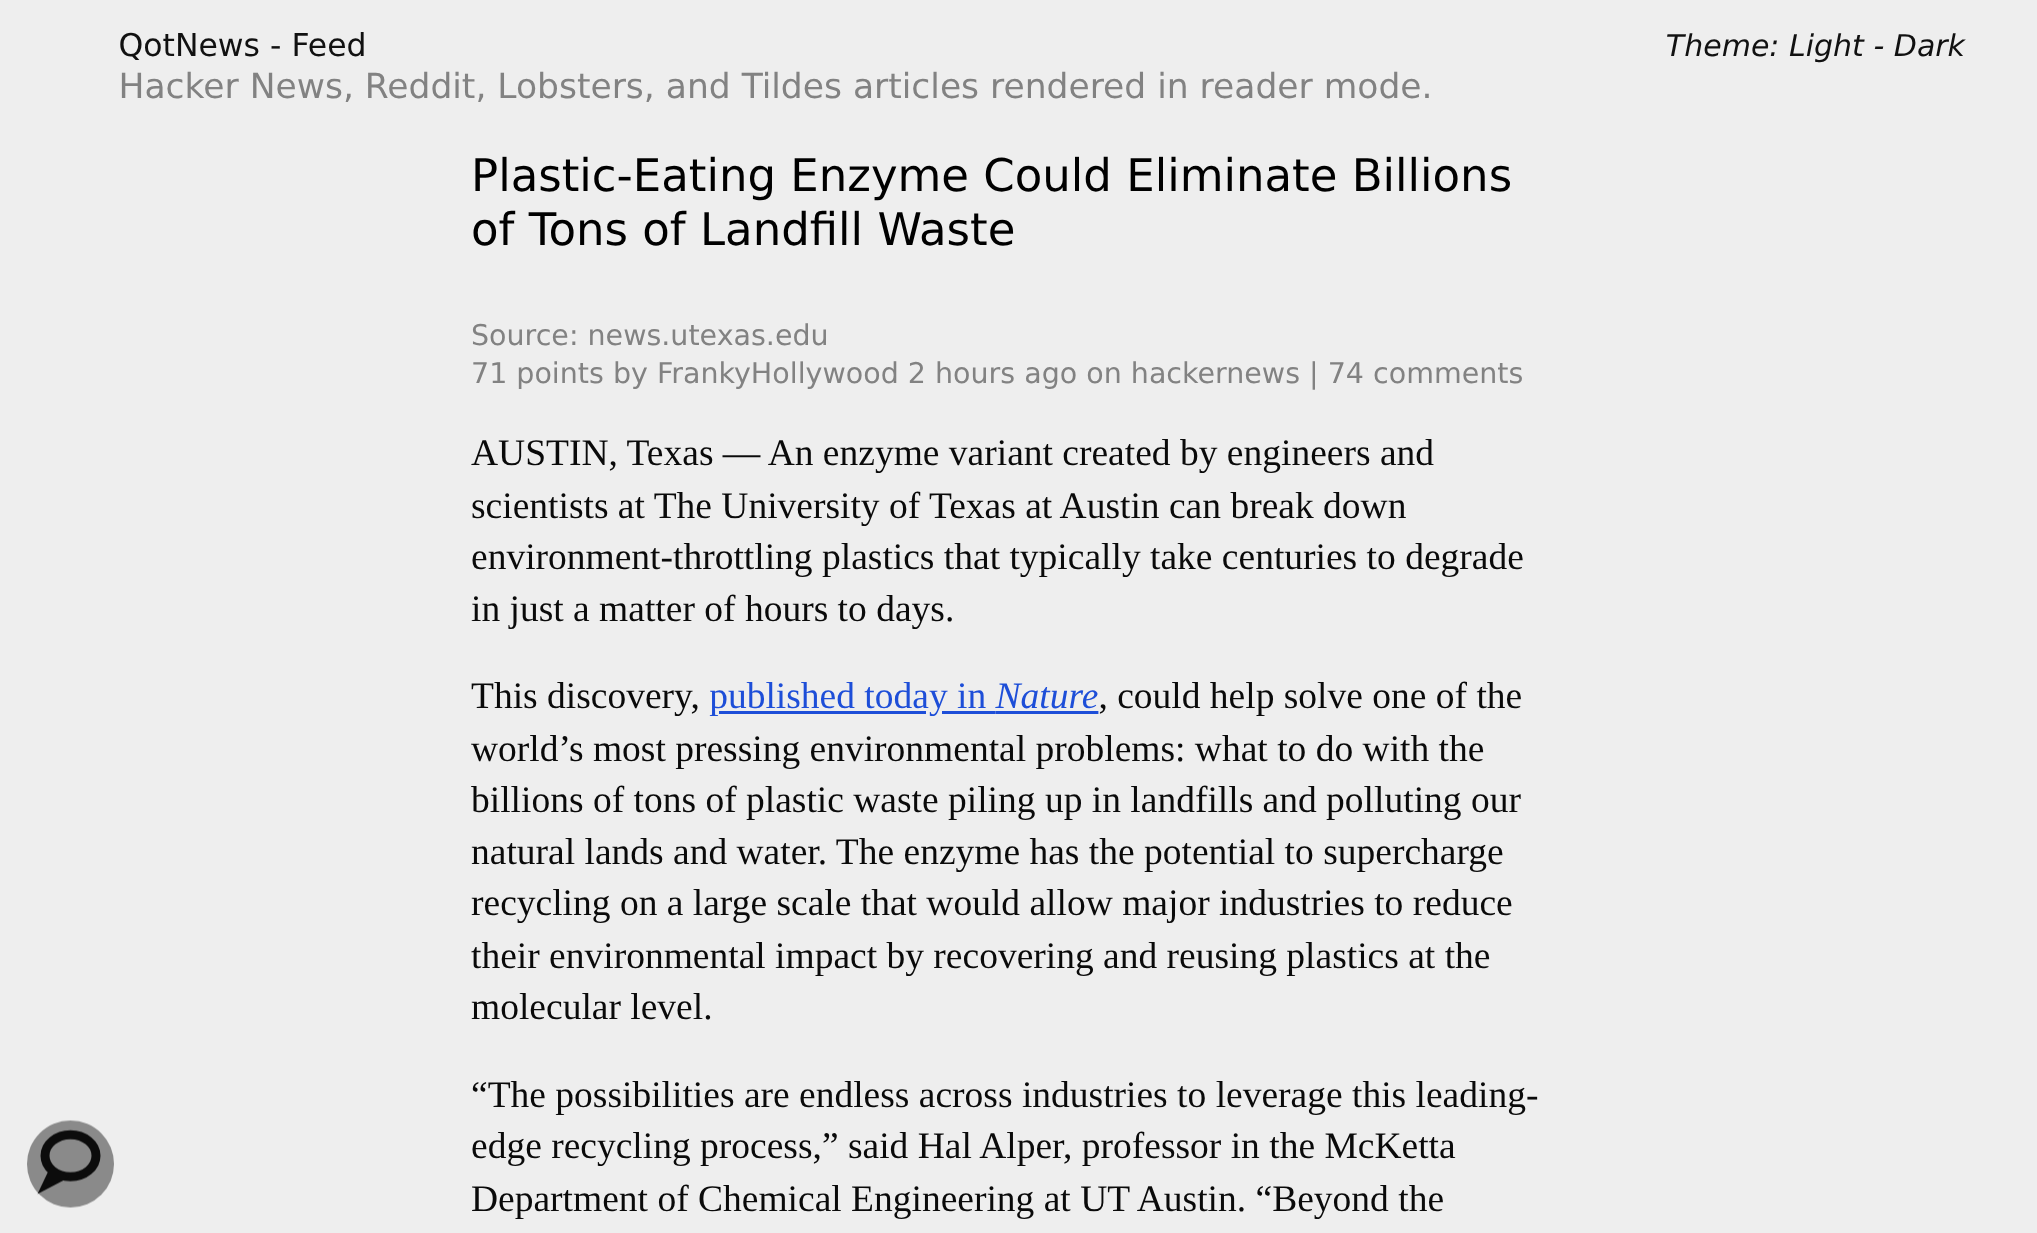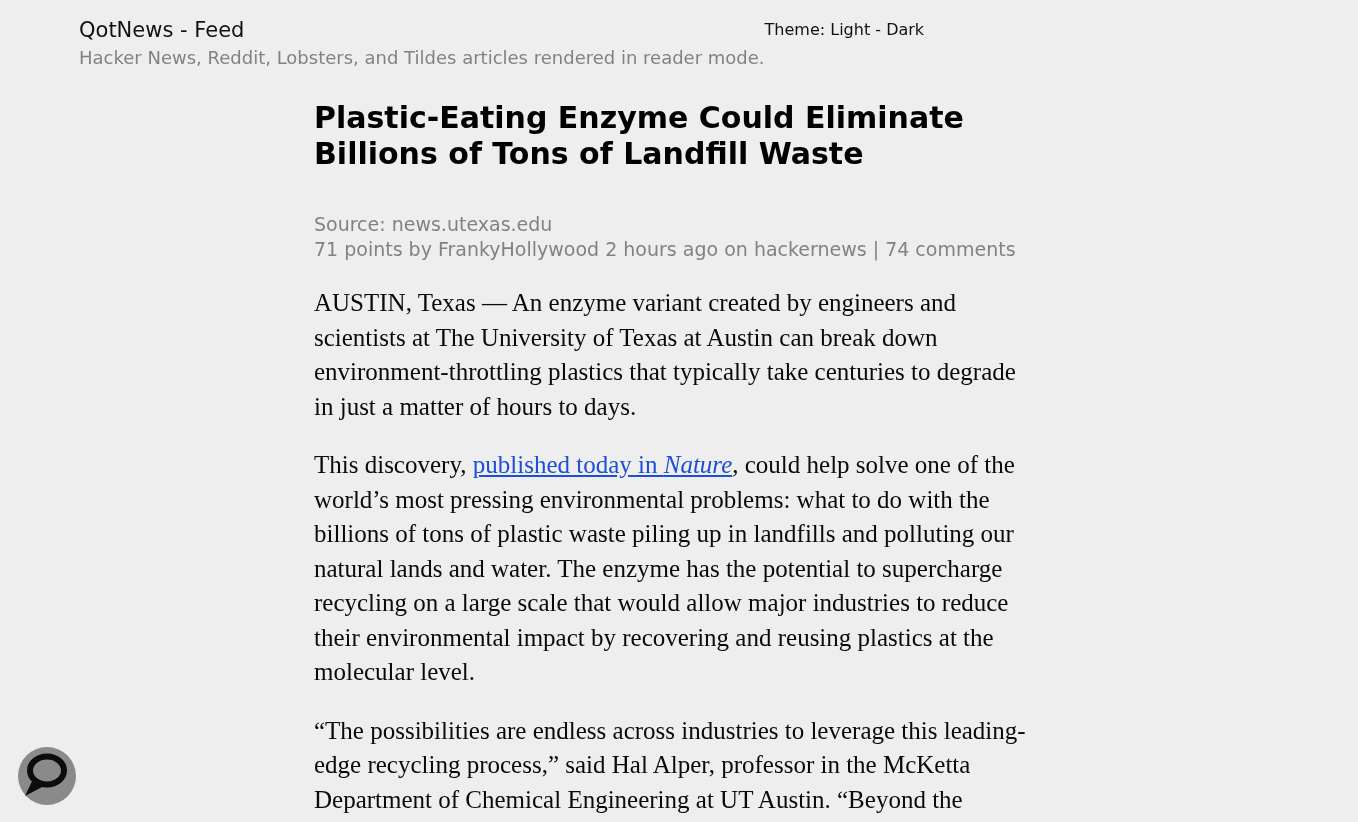--- a/index.html
+++ b/index.html
@@ -7,57 +7,59 @@
     margin: 0; padding: 0;
     width: 1358px; height: 822px;
     overflow: hidden;
     background: #eeeeee;
     color: #000000;
   }
 
   
   .site-header {
     display: flex;
+    justify-content: space-between;
     align-items: flex-start;
     padding: 16px 48px 0 79px;
     font-family: "DejaVu Sans", sans-serif;
   }
   .brand-title {
     display: block;
     font-size: 21px;
     line-height: 28px;
     color: #111111;
     text-decoration: none;
   }
   .brand-subtitle {
-    font-size: 18px;
+    font-size: 23px;
     line-height: 28px;
     color: #828282;
   }
   .theme-switcher {
-    font-size: 16px;
+    font-size: 20px;
     line-height: 28px;
     color: #111111;
     white-space: nowrap;
+    font-style: italic;
   }
   .theme-switcher a {
     color: #111111;
     text-decoration: none;
     cursor: pointer;
   }
 
   
   .article {
     max-width: 730px;
     margin: 0 auto;
     font-family: "Liberation Serif", serif;
   }
   .article h1 {
     font-family: "DejaVu Sans", sans-serif;
-    font-weight: bold;
+    font-weight: normal;
     font-size: 30px;
     line-height: 36px;
     margin: 28px 0 0 0;
     color: #000000;
   }
   .meta {
     margin-top: 40px;
     font-family: "DejaVu Sans", sans-serif;
     font-size: 19px;
     line-height: 25px;

